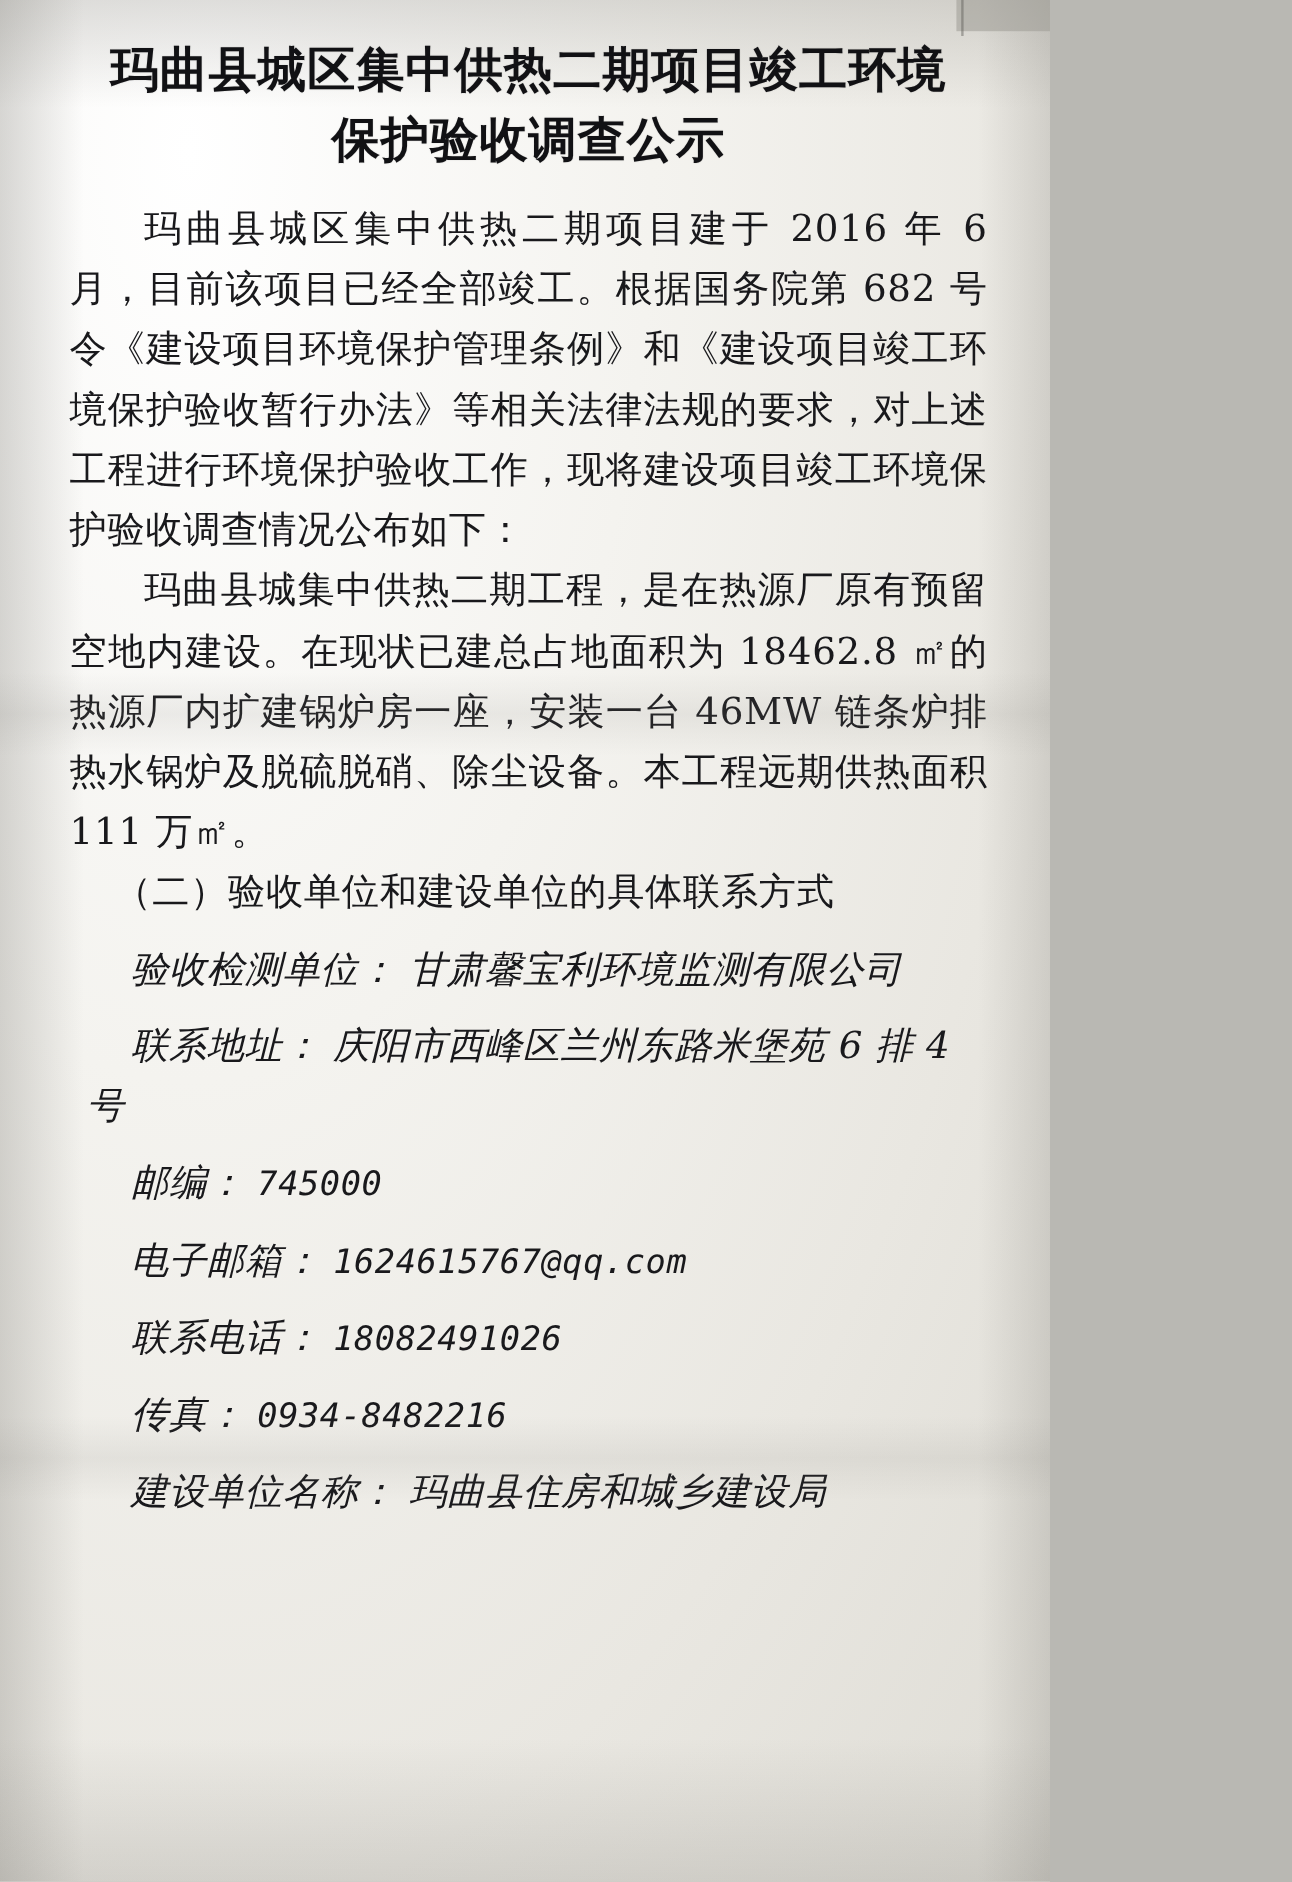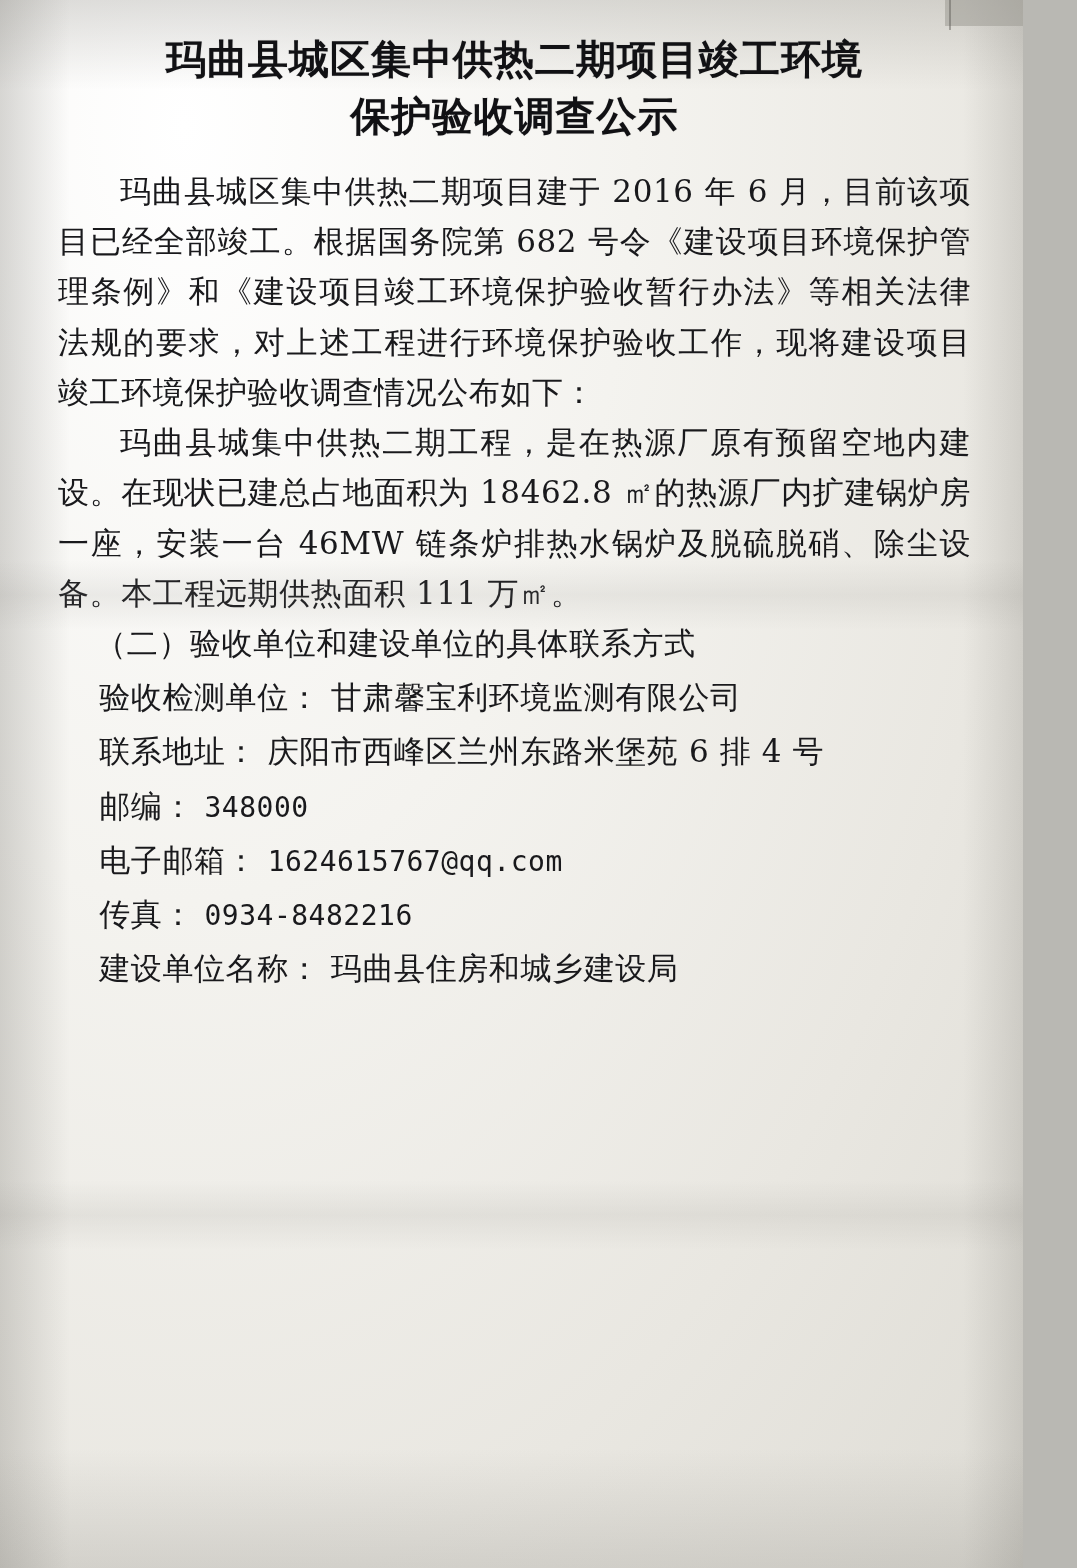--- a/index.html
+++ b/index.html
@@ -10,21 +10,21 @@
   body {
     width: 1077px;
     height: 1568px;
     overflow: hidden;
     font-family: "DejaVu Serif", "Liberation Serif", serif;
   }
 
   
   .page {
     position: relative;
-    width: 1023px;
+    width: 875px;
     height: 1568px;
     background:
       radial-gradient(ellipse at 18% 8%, #ffffff 0%, #f4f3ef 38%, #e9e7e1 72%, #dedcd5 100%);
     overflow: hidden;
   }
 
   
   .shade-top {
     position: absolute;
     left: 0; top: 0; right: 0; height: 90px;
@@ -96,26 +96,27 @@
   }
   p.indent2 { text-indent: 2em; }
   p.first-block { margin-top: 20px; }
 
   .heading-item {
     margin-top: 6px;
     text-indent: 1.2em;
   }
 
   .contact-line {
-    margin: 4px;
+    margin: 14px;
     font-size: 31px;
     line-height: 1.62;
     letter-spacing: 0.6px;
     text-indent: 1.2em;
     color: #19191c;
+    font-style: italic;
   }
   .mono-val {
     font-family: "DejaVu Sans Mono", "Liberation Mono", monospace;
     font-size: 28px;
     letter-spacing: 0.5px;
   }
 
   
   .smudge {
     position: absolute;
@@ -158,25 +159,29 @@
       <p class="contact-line">
         <span>验收检测单位：</span>
         <span>甘肃馨宝利环境监测有限公司</span>
       </p>
       <p class="contact-line">
         <span>联系地址：</span>
         <span>庆阳市西峰区兰州东路米堡苑 6 排 4 号</span>
       </p>
       <p class="contact-line">
         <span>邮编：</span>
-        <span class="mono-val">348000</span>
+        <span class="mono-val">745000</span>
       </p>
       <p class="contact-line">
         <span>电子邮箱：</span>
         <span class="mono-val">1624615767@qq.com</span>
+      </p>
+      <p class="contact-line">
+        <span>联系电话：</span>
+        <span class="mono-val">18082491026</span>
       </p>
       <p class="contact-line">
         <span>传真：</span>
         <span class="mono-val">0934-8482216</span>
       </p>
       <p class="contact-line">
         <span>建设单位名称：</span>
         <span>玛曲县住房和城乡建设局</span>
       </p>
     </div>

